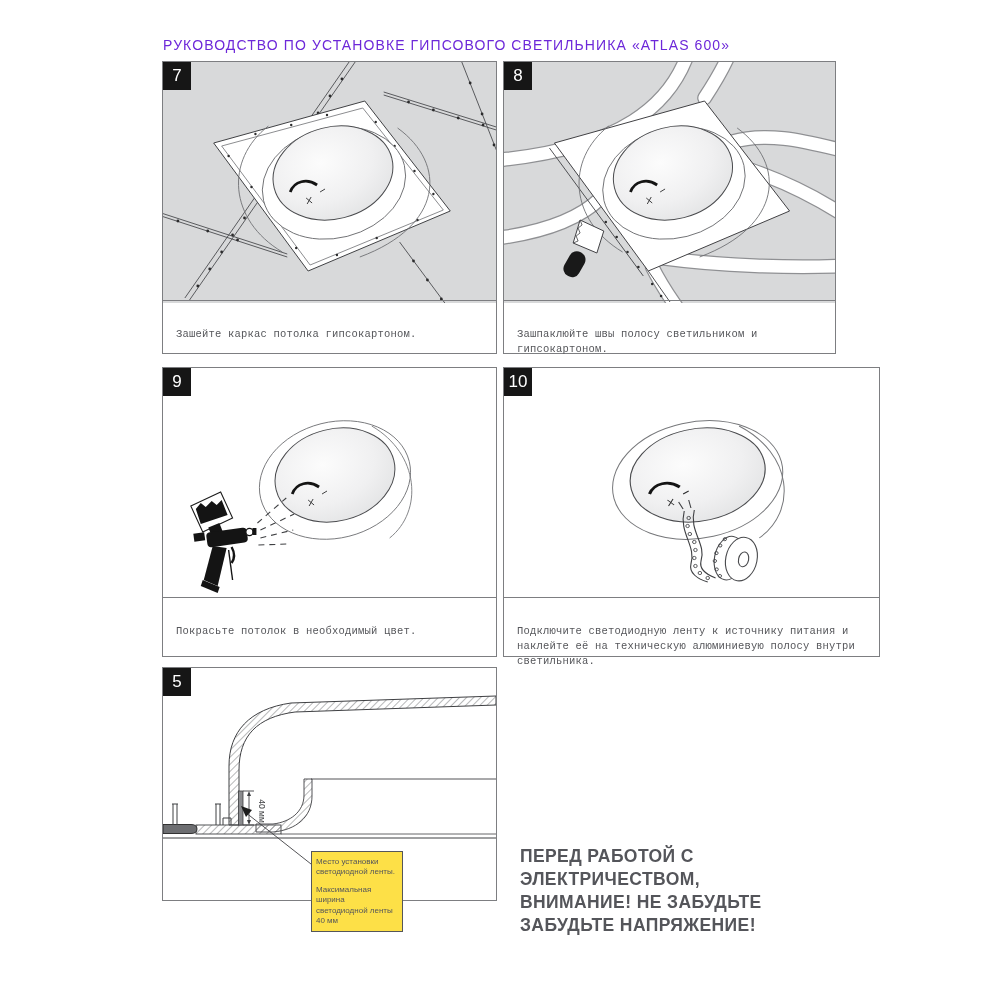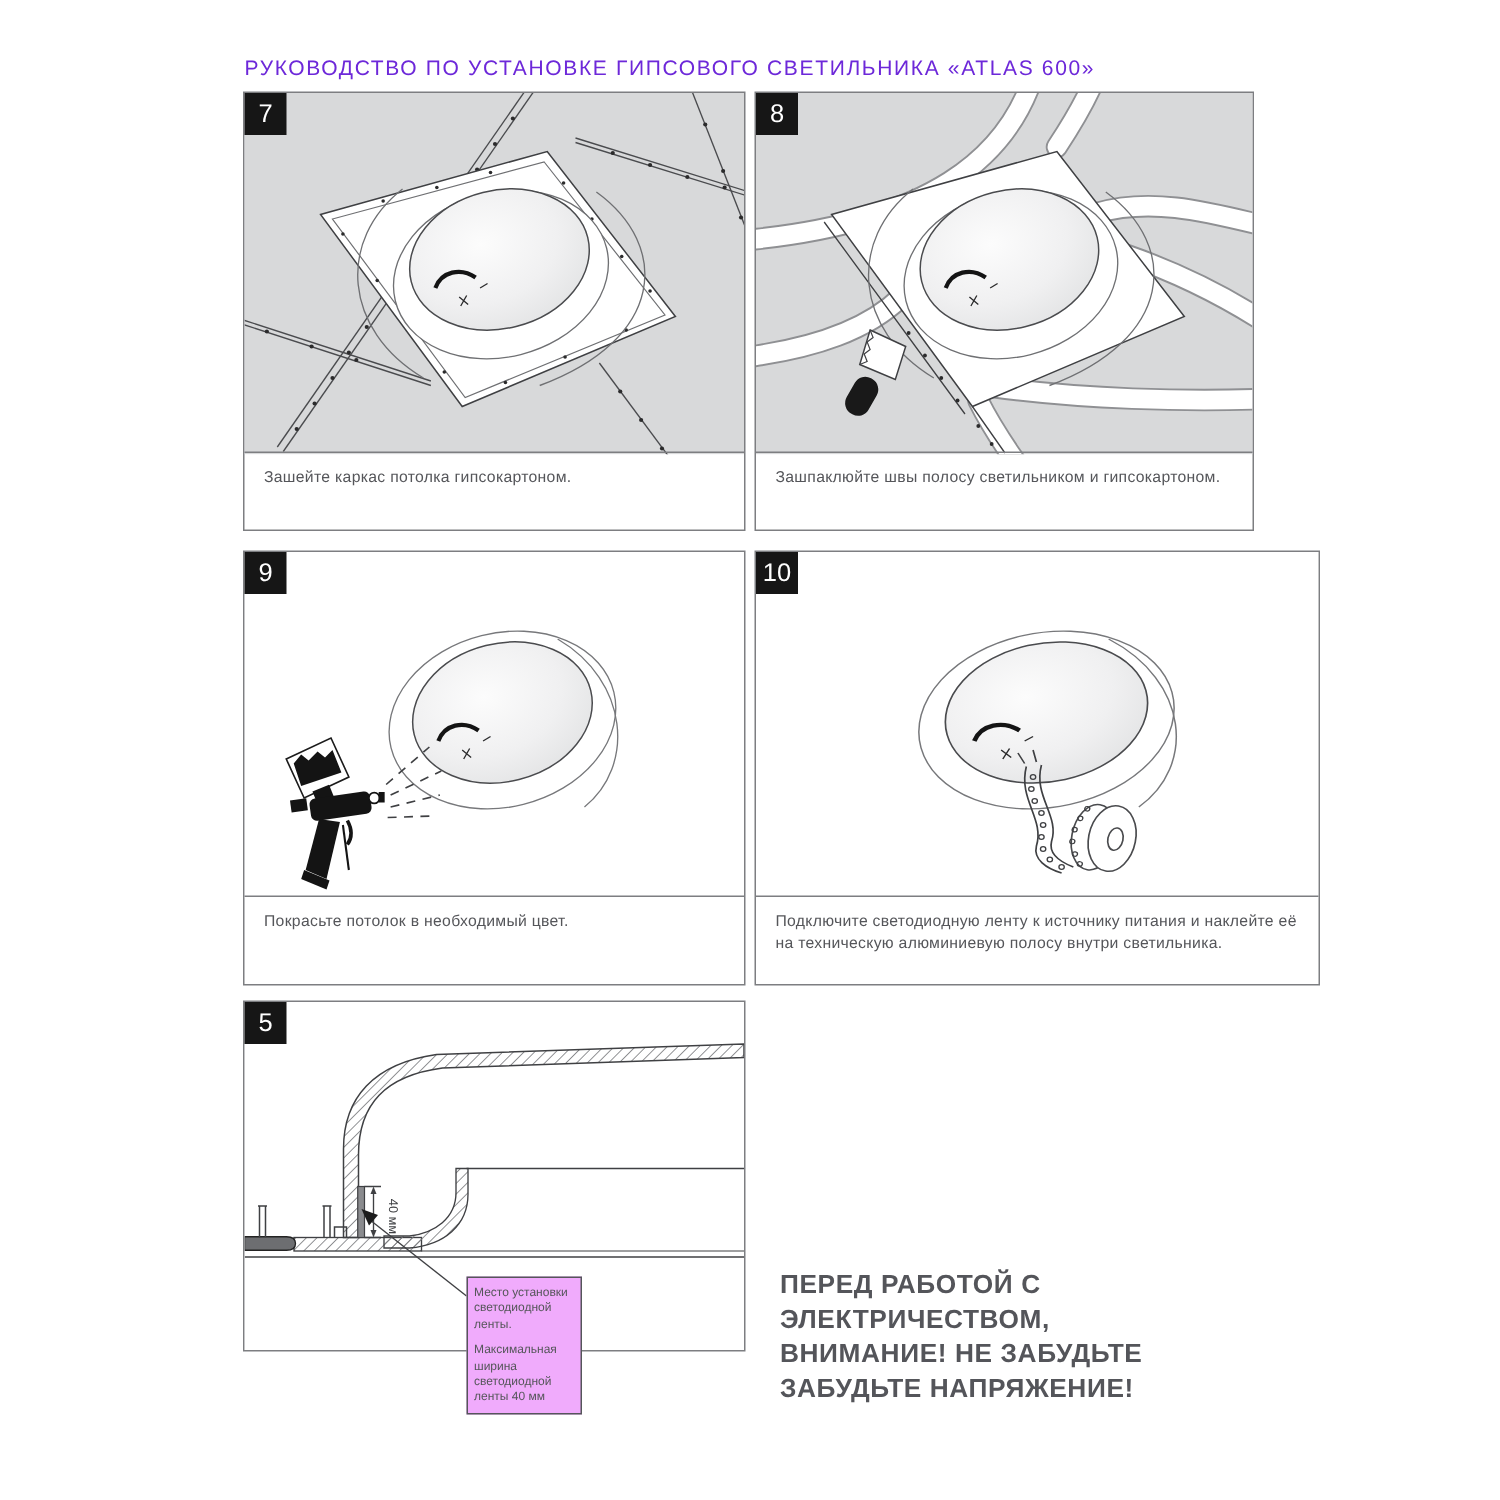--- a/index.html
+++ b/index.html
@@ -8,23 +8,23 @@
   .doc-title{position:absolute;left:163px;top:37px;font-size:14px;letter-spacing:1.1px;
              color:#6d28d9;white-space:nowrap;}
   .panel{position:absolute;border:1px solid #7d7e81;background:#fff;box-sizing:border-box;}
   .art{position:absolute;left:0;top:0;right:0;overflow:hidden;}
   .art svg{display:block;width:100%;height:100%;}
   .badge{position:absolute;left:0;top:0;min-width:28px;height:28px;background:#161616;color:#fff;
          display:flex;align-items:center;justify-content:center;font-size:17px;padding:0 2px;
          box-sizing:border-box;z-index:5;}
   .caption{position:absolute;left:0;right:0;bottom:0;border-top:1px solid #7d7e81;
            font-size:10.5px;line-height:1.45;letter-spacing:.2px;color:#55565a;
-           padding:9px 13px;box-sizing:border-box;}
-  .note-box{position:absolute;left:148px;top:183px;width:77px;border:1px solid #55565a;
-            background:#f0abfc;font-size:8px;line-height:1.3;color:#55565a;
+           padding:26px 13px;box-sizing:border-box;font-family:Liberation Mono, monospace;}
+  .note-box{position:absolute;left:148px;top:183px;width:92px;border:1px solid #55565a;
+            background:#fde047;font-size:8px;line-height:1.3;color:#55565a;
             padding:5px 4px;box-sizing:border-box;z-index:4;}
   .note-box p{margin:0;}
   .note-box p + p{margin-top:7px;}
   .warning{position:absolute;left:520px;top:845px;width:350px;font-size:17.5px;font-weight:700;
            letter-spacing:.4px;line-height:1.32;color:#54555a;}
 </style>
 </head>
 <body>
 
 <div class="page">

